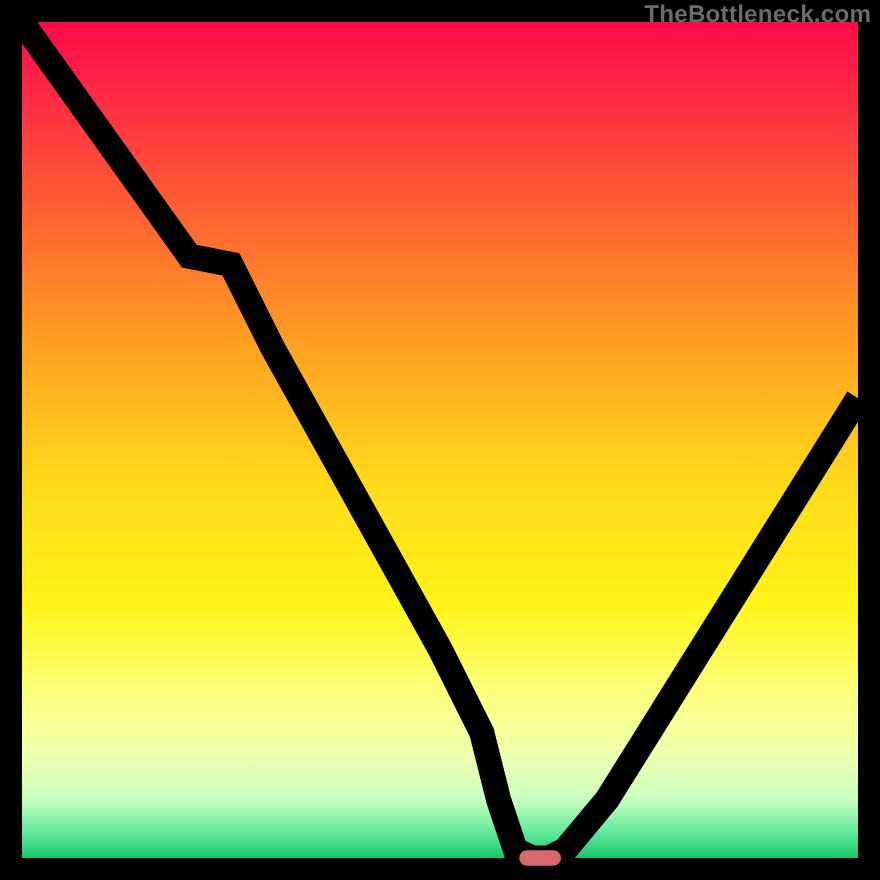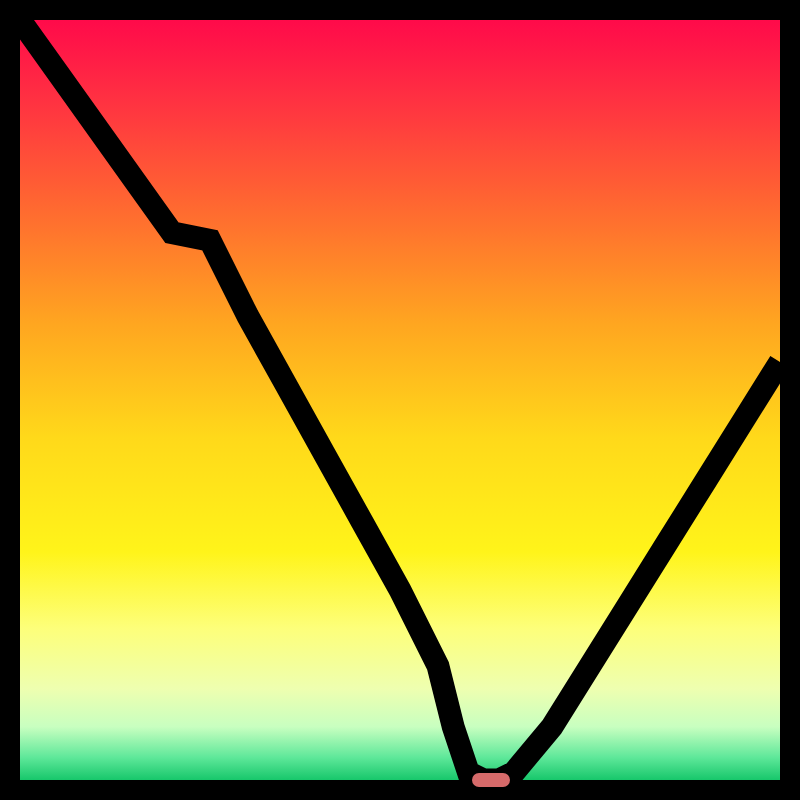--- a/index.html
+++ b/index.html
@@ -80,13 +80,14 @@
       </defs>
       <rect x="0" y="0" width="100" height="100" fill="url(#bg-grad)"></rect>
     </svg>
 
     <svg class="curve-svg" viewBox="0 0 100 100" preserveAspectRatio="none">
       <path class="curve-path" d="M0.00 0.00 L5.00 7.00 L10.00 14.00 L15.00 21.00 L20.00 28.00 L25.00 29.00 L30.00 39.00 L35.00 48.00 L40.00 57.00 L45.00 66.00 L50.00 75.00 L55.00 85.00 L57.00 93.00 L59.00 99.00 L61.00 100.00 L63.00 100.00 L65.00 99.00 L70.00 93.00 L75.00 85.00 L80.00 77.00 L85.00 69.00 L90.00 61.00 L95.00 53.00 L100.00 45.00" stroke-width="0.395"></path>
     </svg>
 
     <div class="marker" style="left: 452.2px; top: 753px; width: 38px; height: 14px; background: rgb(214, 106, 106);"></div>
   </div>
+  <div class="watermark">TheBottleneck.com</div>
 </div>
 
 </body></html>

